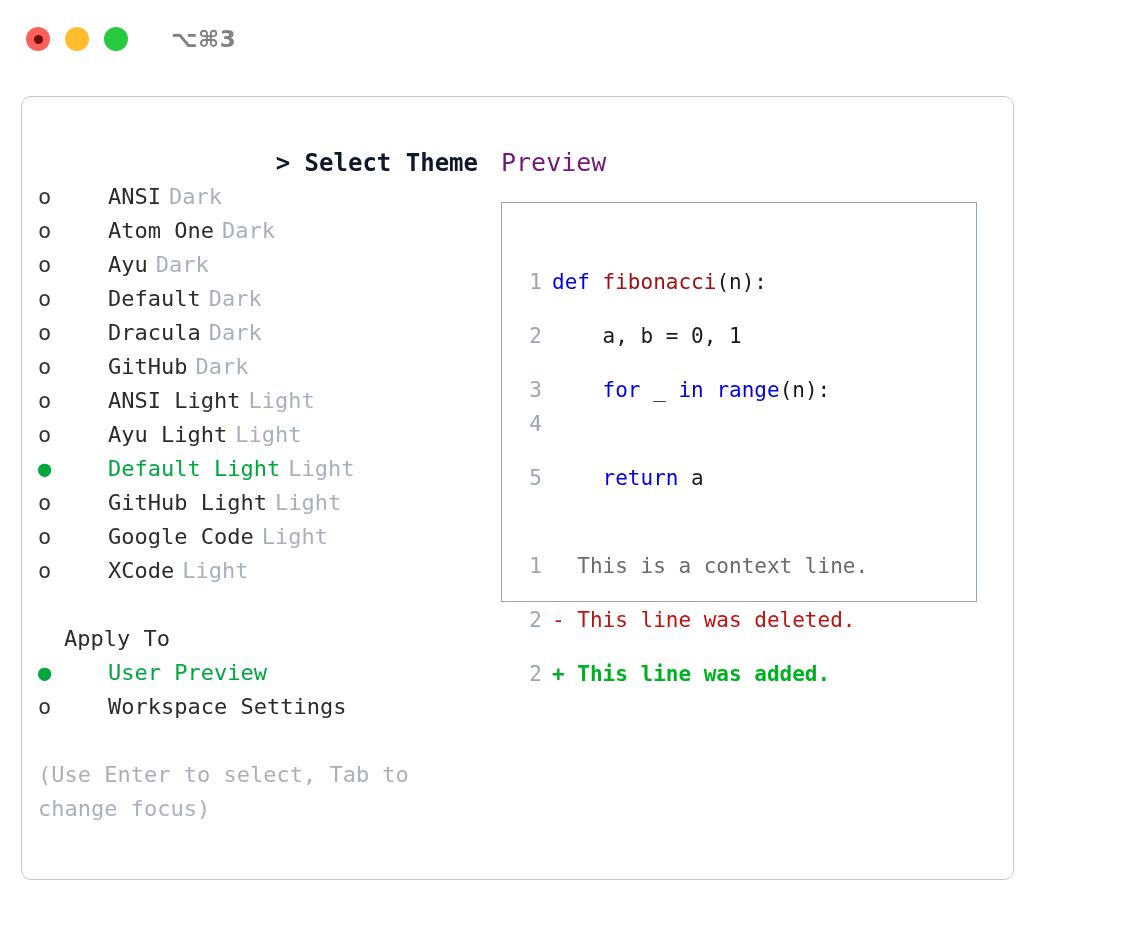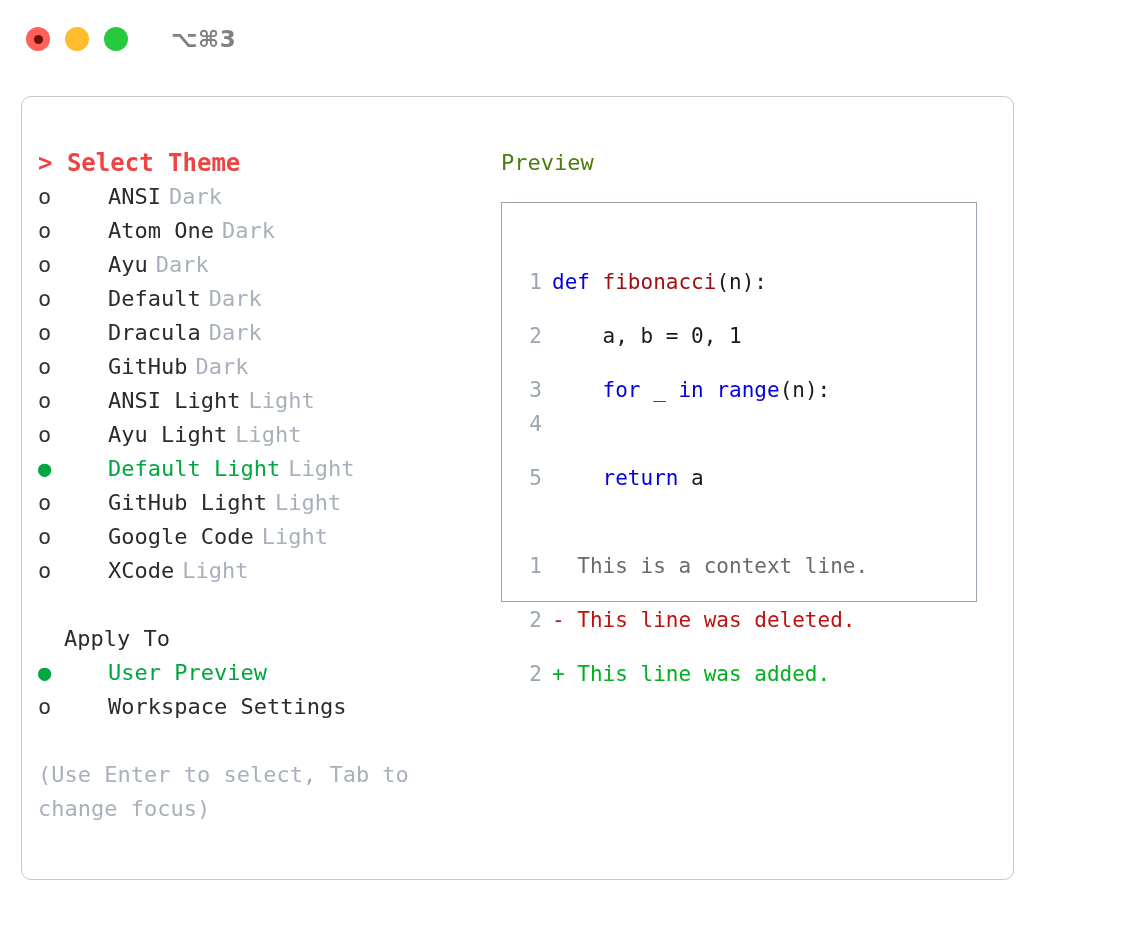--- a/index.html
+++ b/index.html
@@ -88,23 +88,24 @@
   
   .left-col {
     position: absolute;
     left: 16px;
     top: 49px;
     width: 440px;
   }
   .heading {
     font-size: 24px;
     font-weight: 700;
-    color: #ef4444;
-    line-height: 34px;
-    white-space: pre;
+    color: #0f172a;
+    line-height: 34px;
+    white-space: pre;
+    text-align: right;
   }
   .list { margin-top: 0; }
   .row {
     display: flex;
     align-items: baseline;
     line-height: 34px;
     font-size: 22px;
     white-space: pre;
   }
   .bullet {
@@ -139,22 +140,22 @@
   }
 
   
   .right-col {
     position: absolute;
     left: 479px;
     top: 49px;
     width: 490px;
   }
   .preview-title {
-    font-size: 22px;
-    color: #4d7c0f;
+    font-size: 25px;
+    color: #701a75;
     line-height: 34px;
     white-space: pre;
   }
   .preview-box {
     margin-top: 22px;
     width: 476px;
     height: 400px;
     border: 1.5px solid #9aa5b4;
     box-sizing: border-box;
     background: #ffffff;
@@ -176,21 +177,21 @@
   }
   .code-text { white-space: pre; margin-top: 20px; }
   .kw   { color: #0000e0; }
   .fn   { color: #a01010; }
   .bi   { color: #0000e0; }
   .pl   { color: #1a1a1a; }
   .num  { color: #1a1a1a; }
   .gap  { height: 34px; }
   .d-ctx { color: #6b6b6b; }
   .d-del { color: #c01010; }
-  .d-add { color: #00b020; }
+  .d-add { color: #00b020; font-weight: bold; }
 </style>
 </head>
 <body>
 
 <div class="screen">
 
   <div class="titlebar">
     <div class="dots">
       <div class="dot dot-red">
         <div class="rec-core"></div>

